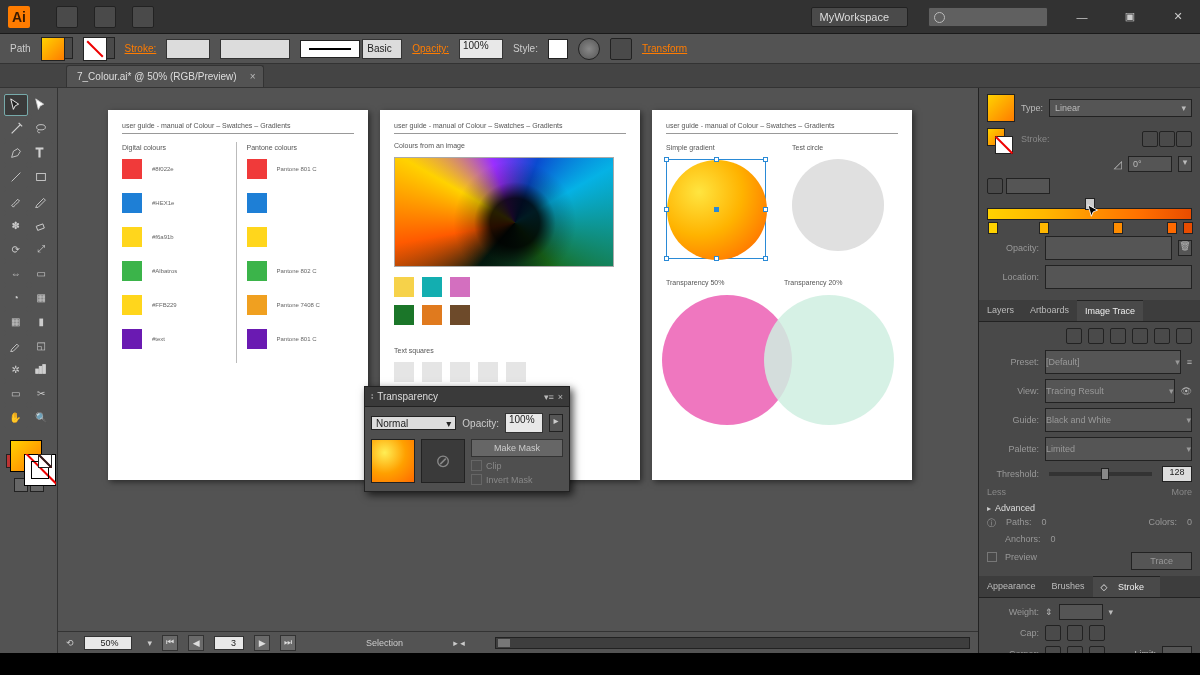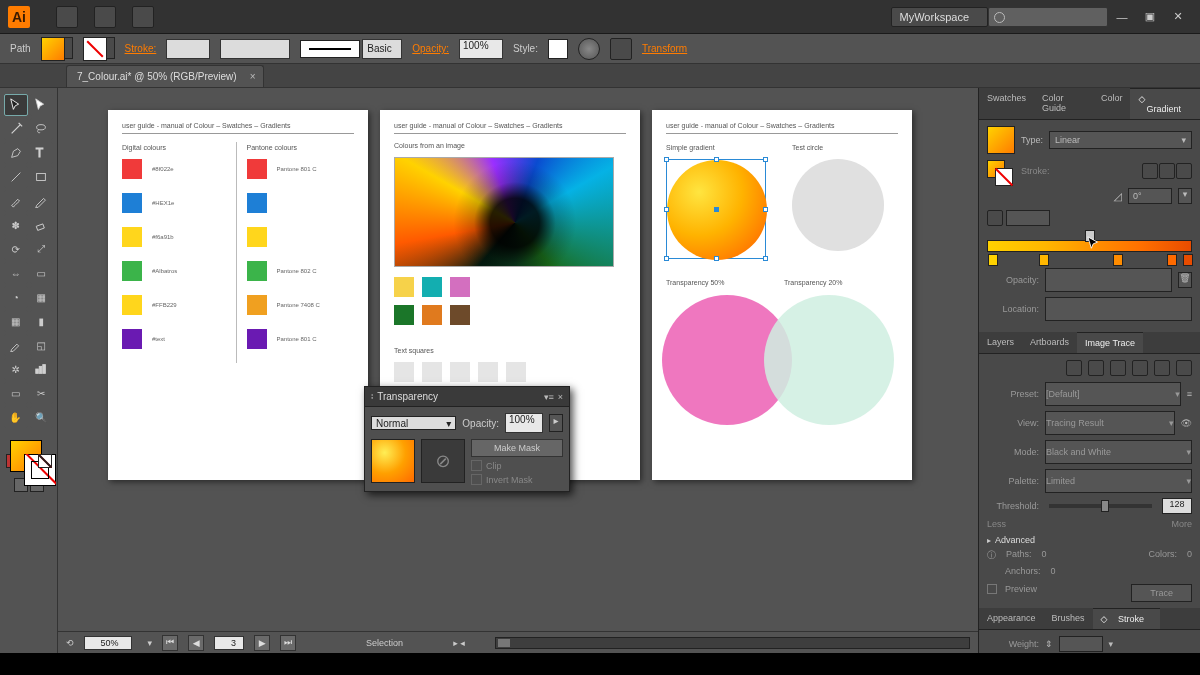--- a/index.html
+++ b/index.html
@@ -4,21 +4,21 @@
 <style>
   * { margin:0; padding:0; box-sizing:border-box; font-family:"Segoe UI",Tahoma,sans-serif; }
   body { width:1200px; height:675px; background:#000; overflow:hidden; position:relative; font-size:10px; color:#ccc; }
   .app { position:absolute; inset:0; background:#000; }
 
   
   .menubar { display:flex; align-items:center; height:34px; background:#323232; padding:0 8px; gap:16px; border-bottom:1px solid #1a1a1a; }
   .logo { width:22px; height:22px; background:#ff7c00; border-radius:2px; display:flex; align-items:center; justify-content:center; color:#3b1a00; font-weight:bold; font-size:14px; }
   .menubar-items { display:flex; gap:16px; }
   .menubar-items span { color:#ddd; font-size:11px; cursor:pointer; }
-  .menubar-right { margin-left:auto; display:flex; align-items:flex-end; gap:0; }
+  .menubar-right { margin-left:auto; display:flex; align-items:flex-end; gap:20px; }
   .workspace-sel { background:#4a4a4a; color:#ddd; font-size:11px; padding:3px 18px 3px 8px; border:1px solid #222; border-radius:2px; }
   .search { width:120px; height:20px; background:#606060; border:1px solid #333; border-radius:2px; position:relative; }
   .search::before { content:""; position:absolute; left:5px; top:4px; width:9px; height:9px; border:1.5px solid #bbb; border-radius:50%; }
   .winbtn { width:28px; height:20px; display:flex; align-items:center; justify-content:center; color:#ccc; font-size:11px; }
 
   
   .ctrlbar { display:flex; align-items:center; height:30px; background:#535353; border-bottom:1px solid #333; padding:0 10px; gap:10px; font-size:10px; }
   .ctrlbar .lbl { color:#ccc; }
   .swatch { width:24px; height:24px; border:1px solid #222; display:flex; align-items:center; justify-content:center; position:relative; }
   .dropdown-mini { width:8px; height:22px; background:#4a4a4a; border:1px solid #222; border-left:none; }
@@ -436,26 +436,20 @@
               <div class="fp-chk">Invert Mask</div>
             </div>
           </div>
         </div>
       </div>
 
     </div>
 
     <div class="panels">
 
-      <div class="panel-tabs">
-        <span>Swatches</span>
-        <span>Color Guide</span>
-        <span>Color</span>
-        <span class="active">◇ <span>Gradient</span></span>
-      </div>
       <div class="panel-body">
         <div class="grad-row">
           <div class="grad-preview"></div>
           <span>Type:</span>
           <div class="grad-sel">
               <span>Linear</span>
               <span style="margin-left:auto;">▾</span>
             </div>
         </div>
         <div class="grad-row">
@@ -532,21 +526,21 @@
           </div>
         <div class="field-row">
             <span class="lbl">View:</span>
             <div class="val">
               <span>Tracing Result</span>
               <span style="margin-left:auto;">▾</span>
             </div>
             <span>👁</span>
           </div>
         <div class="field-row">
-            <span class="lbl">Mode:</span>
+            <span class="lbl">Guide:</span>
             <div class="val">
               <span>Black and White</span>
               <span style="margin-left:auto;">▾</span>
             </div>
           </div>
         <div class="field-row">
             <span class="lbl">Palette:</span>
             <div class="val">
               <span>Limited</span>
               <span style="margin-left:auto;">▾</span>

